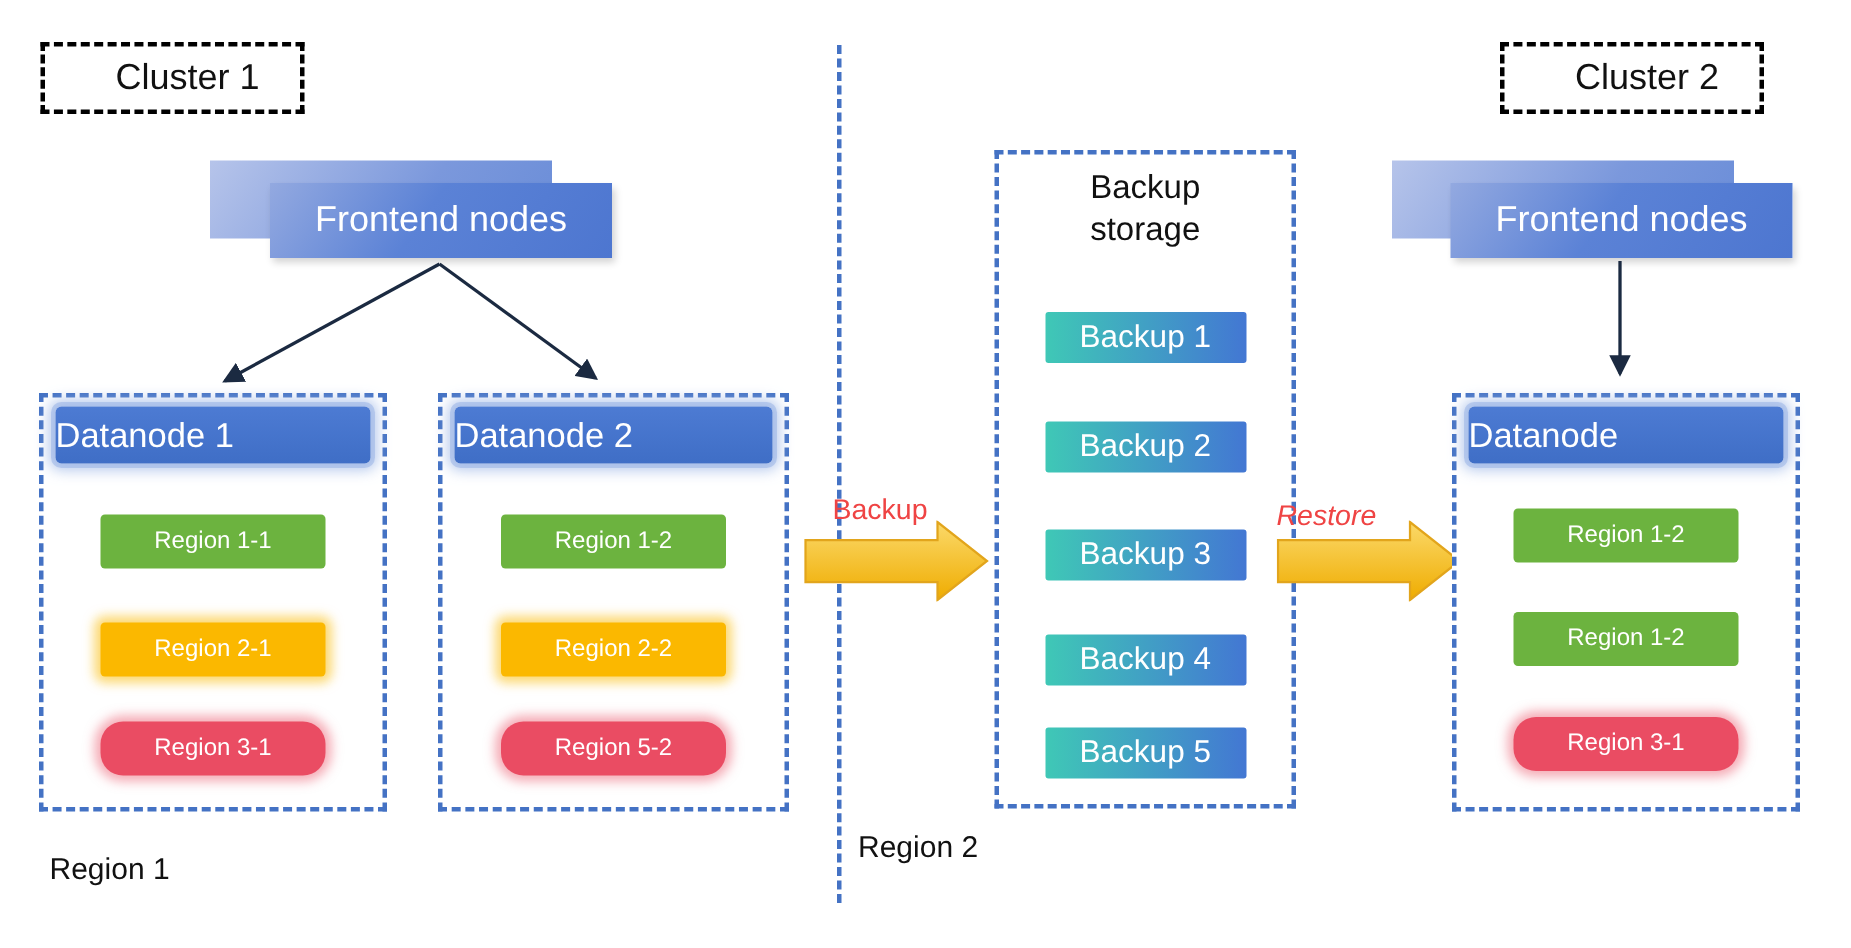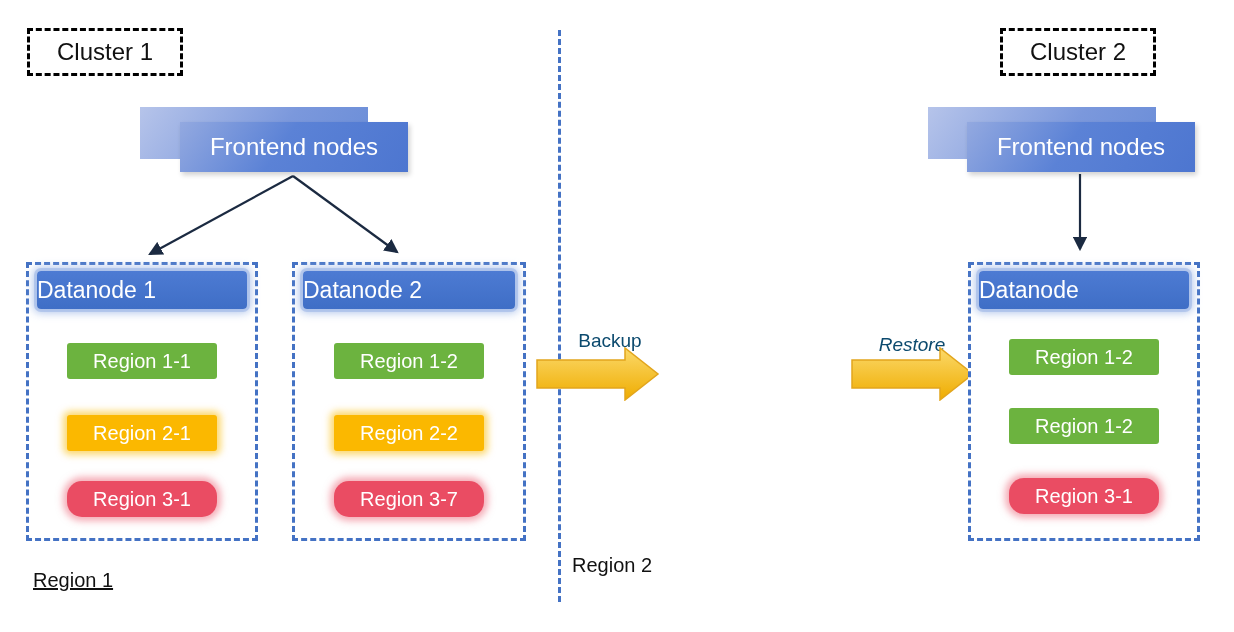--- a/index.html
+++ b/index.html
@@ -2,21 +2,21 @@
 <html><head>
 <meta charset="utf-8">
 <style>
   html,body{margin:0;padding:0;background:#ffffff;}
   body{font-family:"Liberation Sans","DejaVu Sans",sans-serif;}
   .canvas{position:relative;width:1234px;height:632px;background:#fff;overflow:hidden;}
 
   
   .cluster-tag{position:absolute;border:3px dashed #000;background:#fff;
     display:flex;align-items:center;justify-content:center;
-    font-size:24px;color:#111;width:150px;height:42px;}
+    font-size:24px;color:#111;width:150px;height:42px;padding-left:20px;}
 
   
   .fe-back{position:absolute;width:228px;height:52px;
     background:linear-gradient(125deg,#b6c4ea 0%,#7b98dc 60%,#6a8dd8 100%);}
   .fe-front{position:absolute;width:228px;height:50px;
     background:linear-gradient(125deg,#93a9e0 0%,#5b82d6 45%,#4d76d0 100%);
     box-shadow:2px 3px 5px rgba(0,0,0,.18);
     display:flex;align-items:center;justify-content:center;
     color:#fff;font-size:24px;}
 
@@ -24,21 +24,21 @@
   .dn-box{position:absolute;border:3px dashed #4472C4;background:#fff;}
   .dn-header{position:absolute;left:8px;right:8px;top:6px;height:38px;
     background:linear-gradient(180deg,#4d7bd3,#3f6ec6);
     border-radius:4px;
     box-shadow:0 0 0 3px rgba(154,180,230,.55),0 0 9px 4px rgba(154,180,230,.75);
     display:flex;align-items:center;
     color:#fff;font-size:23px;}
   .region{position:absolute;left:50%;transform:translateX(-50%);
     width:150px;height:36px;border-radius:3px;
     display:flex;align-items:center;justify-content:center;
-    color:#fff;font-size:20px;white-space:nowrap;}
+    color:#fff;font-size:16px;white-space:nowrap;}
   .region.green{background:#6CB33F;}
   .region.yellow{background:#FBB800;box-shadow:0 0 7px 4px rgba(250,185,0,.55);}
   .region.red{background:#EA4C63;border-radius:15px;box-shadow:0 0 7px 4px rgba(236,90,110,.5);}
   .dn-left .r0{top:78px}.dn-left .r1{top:150px}.dn-left .r2{top:216px}
   .dn-right .r0{top:74px}.dn-right .r1{top:143px}.dn-right .r2{top:213px}
 
   
   .bs-box{position:absolute;left:663px;top:100px;width:195px;height:433px;
     border:3px dashed #4472C4;background:#fff;}
   .bs-title{position:absolute;top:8px;left:50%;transform:translateX(-50%);
@@ -49,21 +49,21 @@
     display:flex;align-items:center;justify-content:center;
     color:#fff;font-size:21px;white-space:nowrap;}
   .bs-item.b0{top:105px}.bs-item.b1{top:178px}.bs-item.b2{top:250px}
   .bs-item.b3{top:320px}.bs-item.b4{top:382px}
 
   
   .divider{position:absolute;left:558px;top:30px;height:572px;width:0;
     border-left:3px dashed #4472C4;}
 
   
-  .flow-label{position:absolute;font-size:19px;color:#0c4a6e;text-align:center;}
+  .flow-label{position:absolute;font-size:19px;color:#ef4444;}
   .zone-label{position:absolute;font-size:20px;color:#111;}
 
   .abs-svg{position:absolute;pointer-events:none;}
 </style>
 </head>
 <body>
 
 <div class="canvas">
 
   <div class="cluster-tag" style="left:27px;top:28px;">
@@ -114,37 +114,55 @@
     <div class="dn-header">
       <span>Datanode 2</span>
     </div>
     <div class="region green r0">
       <span>Region 1-2</span>
     </div>
     <div class="region yellow r1">
       <span>Region 2-2</span>
     </div>
     <div class="region red r2">
-      <span>Region 3-7</span>
+      <span>Region 5-2</span>
     </div>
   </div>
 
   <div class="divider"></div>
 
   <div class="flow-label" style="left:555px;top:330px;width:110px;">Backup</div>
   <svg class="abs-svg" style="left:536px;top:347px;" width="124" height="54" viewBox="0 0 124 54">
     <defs>
       <linearGradient id="gold1" x1="0" y1="0" x2="0" y2="1">
         <stop offset="0" stop-color="#FBD96A"></stop>
           <stop offset="1" stop-color="#EFAC00"></stop>
       </linearGradient>
     </defs>
     <polygon points="1,13 89,13 89,1 122,27 89,53 89,41 1,41" fill="url(#gold1)" stroke="#E2A51C" stroke-width="1.5"></polygon>
   </svg>
 
+  <div class="bs-box">
+    <div class="bs-title">Backup storage</div>
+    <div class="bs-item b0">
+      <span>Backup 1</span>
+    </div>
+    <div class="bs-item b1">
+      <span>Backup 2</span>
+    </div>
+    <div class="bs-item b2">
+      <span>Backup 3</span>
+    </div>
+    <div class="bs-item b3">
+      <span>Backup 4</span>
+    </div>
+    <div class="bs-item b4">
+      <span>Backup 5</span>
+    </div>
+  </div>
 
   <div class="flow-label" style="left:851px;top:334px;width:122px;font-style:italic;">Restore</div>
   <svg class="abs-svg" style="left:851px;top:347px;" width="124" height="54" viewBox="0 0 124 54">
     <defs>
       <linearGradient id="gold2" x1="0" y1="0" x2="0" y2="1">
         <stop offset="0" stop-color="#FBD96A"></stop>
           <stop offset="1" stop-color="#EFAC00"></stop>
       </linearGradient>
     </defs>
     <polygon points="1,13 89,13 89,1 122,27 89,53 89,41 1,41" fill="url(#gold2)" stroke="#E2A51C" stroke-width="1.5"></polygon>
@@ -158,16 +176,16 @@
       <span>Region 1-2</span>
     </div>
     <div class="region green r1">
       <span>Region 1-2</span>
     </div>
     <div class="region red r2">
       <span>Region 3-1</span>
     </div>
   </div>
 
-  <div class="zone-label" style="left:33px;top:569px;text-decoration:underline;">Region 1</div>
+  <div class="zone-label" style="left:33px;top:569px;">Region 1</div>
   <div class="zone-label" style="left:572px;top:554px;">Region 2</div>
 
 </div>
 
 </body></html>

